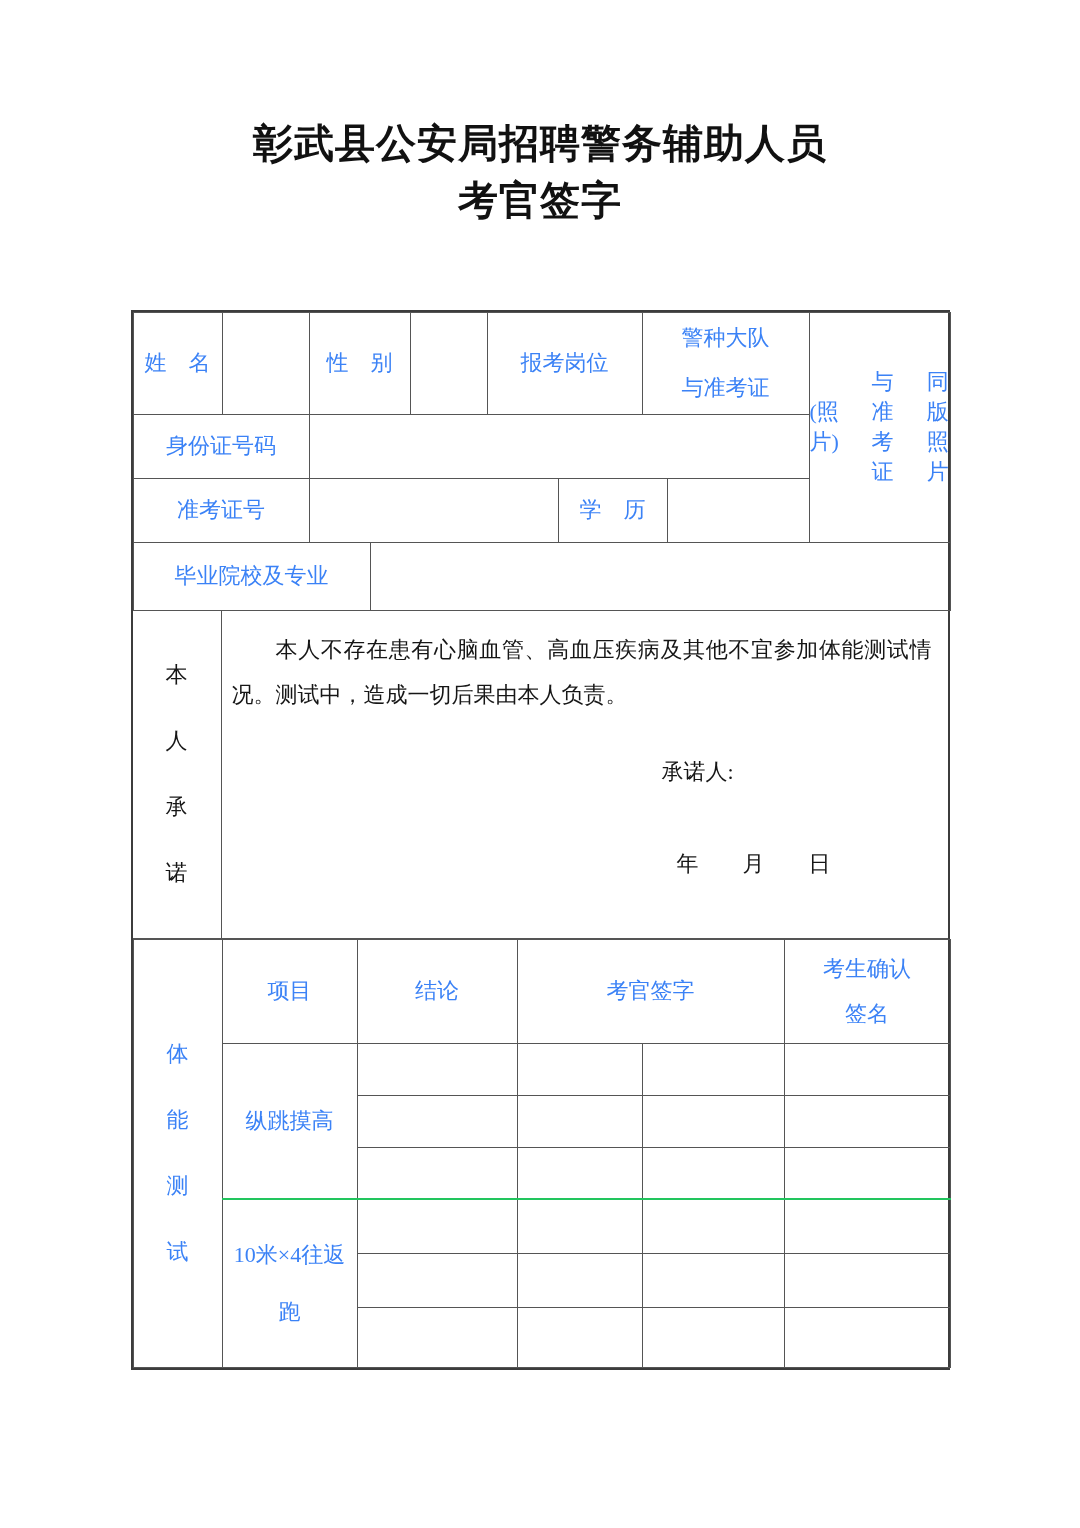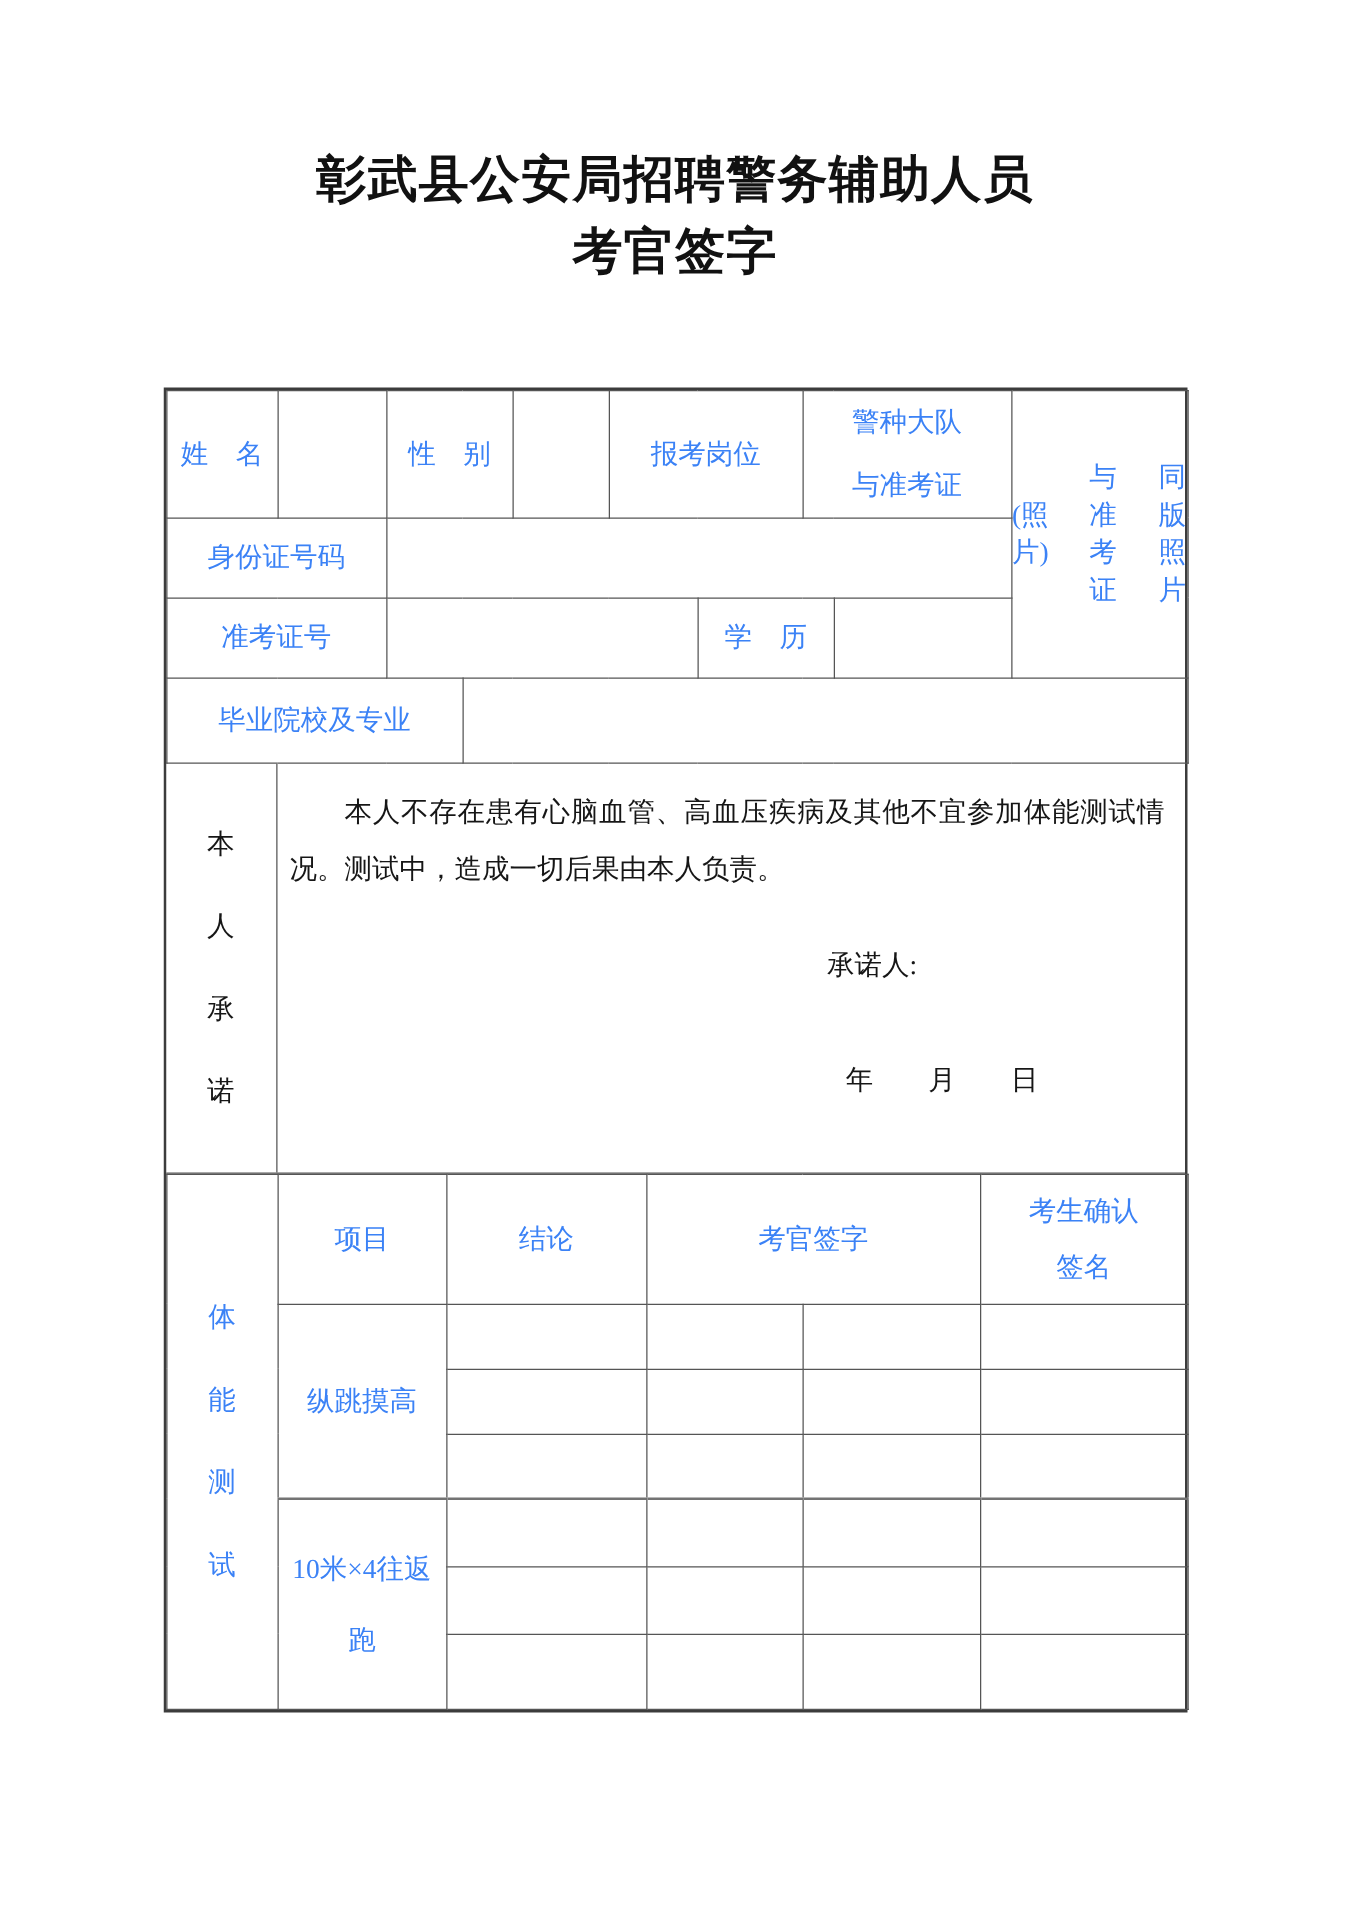--- a/index.html
+++ b/index.html
@@ -82,21 +82,21 @@
   .commitment-paragraph {
     margin: 0;
     text-indent: 2em;
     line-height: 2.05;
     text-align: justify;
   }
   .signer-line { margin-top: 40px; margin-left: 430px; white-space: pre; }
   .date-line { margin-top: 62px; margin-left: 445px; white-space: pre; }
   .narrow-96 { width: 96px; margin: 0 auto; line-height: 2.05; }
   .narrow-118 { width: 118px; margin: 0 auto; line-height: 2.55; }
-  tr.block-start td { border-top: 2px solid #737373; }
+  tr.block-start td { border-top: 2px solid #22c55e; }
 </style>
 </head>
 <body>
 
 <div class="page">
 
   <div class="title">
     <div>彰武县公安局招聘警务辅助人员</div>
     <div>考官签字</div>
   </div>

